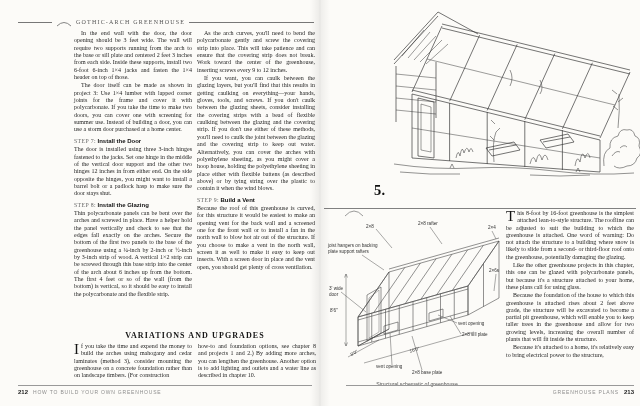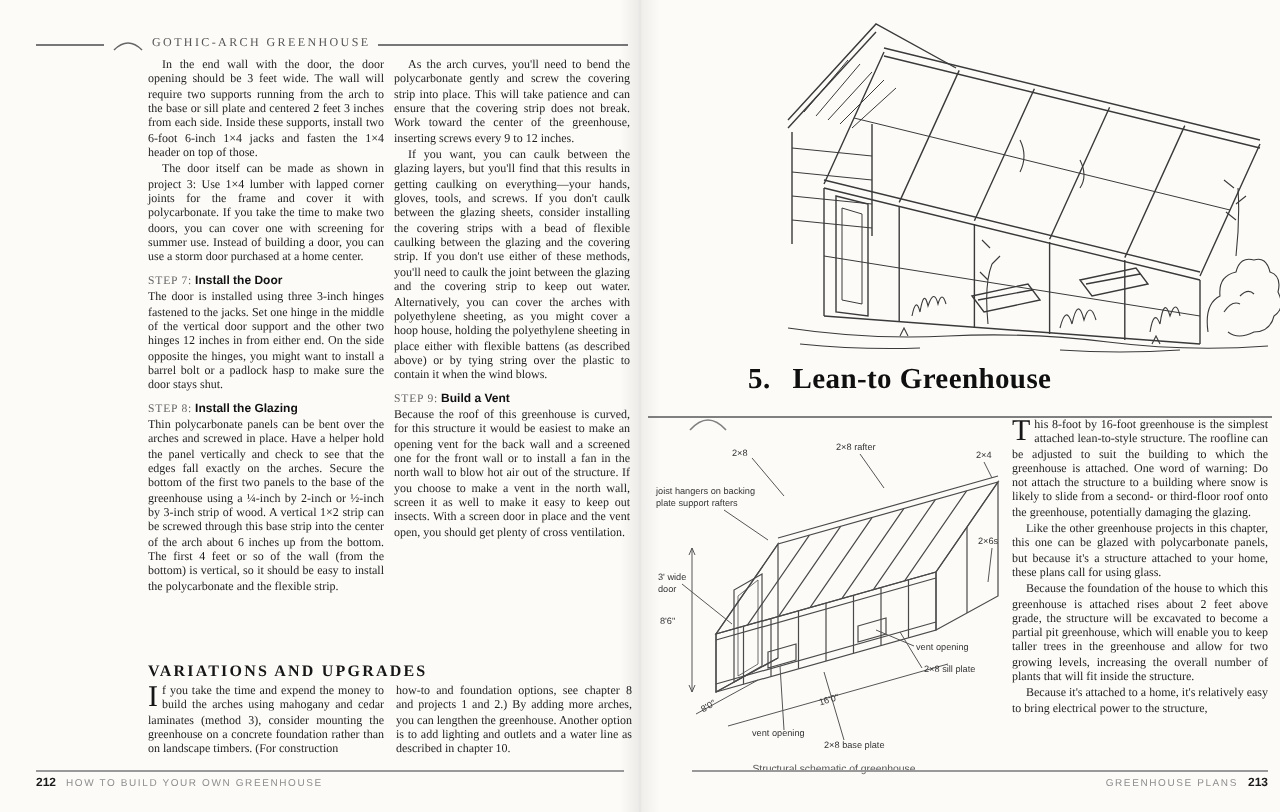--- a/index.html
+++ b/index.html
@@ -21,21 +21,21 @@
   
   .cols{position:absolute;top:30px;left:74px;width:242px;display:flex;gap:5px;}
   .col{width:118px;text-align:justify;font-size:6px;line-height:7.35px;}
   .para{margin:0 0 1px 0;text-indent:7px;}
   .para.flush{text-indent:0;}
   .step-head{margin:4px 0 1px 0;font-size:5.8px;white-space:nowrap;}
   .step-kicker{color:#666;letter-spacing:0.4px;}
   .step-name{font-family:"Liberation Sans",sans-serif;font-weight:bold;color:#111;font-size:6px;}
 
   .variations{position:absolute;top:331px;left:74px;width:242px;}
-  .var-head{font-size:8px;font-weight:bold;letter-spacing:1.1px;margin:0 0 3px 0;color:#161616;}
+  .var-head{font-size:8px;font-weight:bold;letter-spacing:1.1px;margin:0 0 3px 0;color:#161616;text-align:center;}
   .var-cols{display:flex;gap:6px;}
   .var-col{width:118px;text-align:justify;font-size:6px;line-height:7.35px;}
   .dropcap{float:left;font-size:15px;line-height:11.5px;padding:1px 2px 0 0;color:#161616;}
 
   
   .footer{position:absolute;top:385px;border-top:0.7px solid #999;padding-top:2.5px;
           display:flex;align-items:baseline;gap:5px;font-family:"Liberation Sans",sans-serif;}
   .footer-left{left:18px;width:294px;}
   .footer-right{left:26px;width:288px;justify-content:flex-end;}
   .pagenum{font-size:6px;font-weight:bold;color:#1a1a1a;}
@@ -150,21 +150,20 @@
 
           <path d="M4,164 q40,6 80,4 t80,3 t80,2"></path>
           <path d="M10,172 q30,3 60,2 M140,175 q30,2 60,0"></path>
           <path d="M60,168 l2,-4 l2,4 M186,172 l2,-4 l2,4"></path>
         </g>
       </svg>
     </div>
 
     <div class="chapter-head">
       <span class="chap-num">5.</span>
-      <span class="chap-title">Lean-to Greenhouse</span>
     </div>
     <div class="chap-rule"></div>
     <span class="arch-notch">
       <svg width="20" height="9" viewBox="0 0 20 9">
           <path d="M1,8 Q10,-2 19,8" stroke="#808080" stroke-width="0.8" fill="none"></path>
         </svg>
     </span>
 
     <div class="schematic">
       <svg width="182" height="160" viewBox="0 0 182 160">

